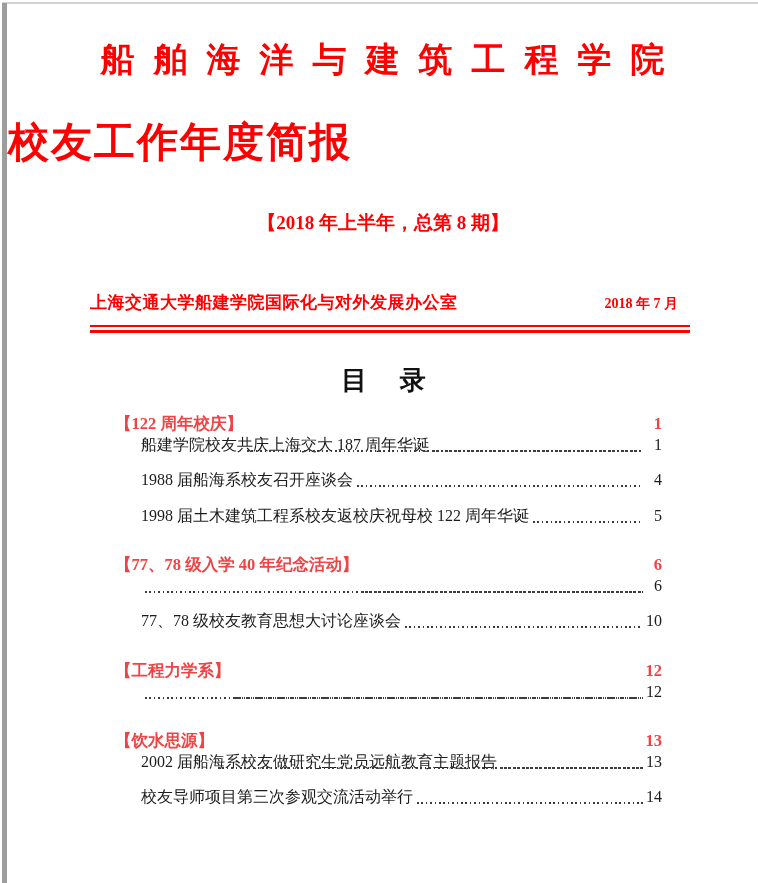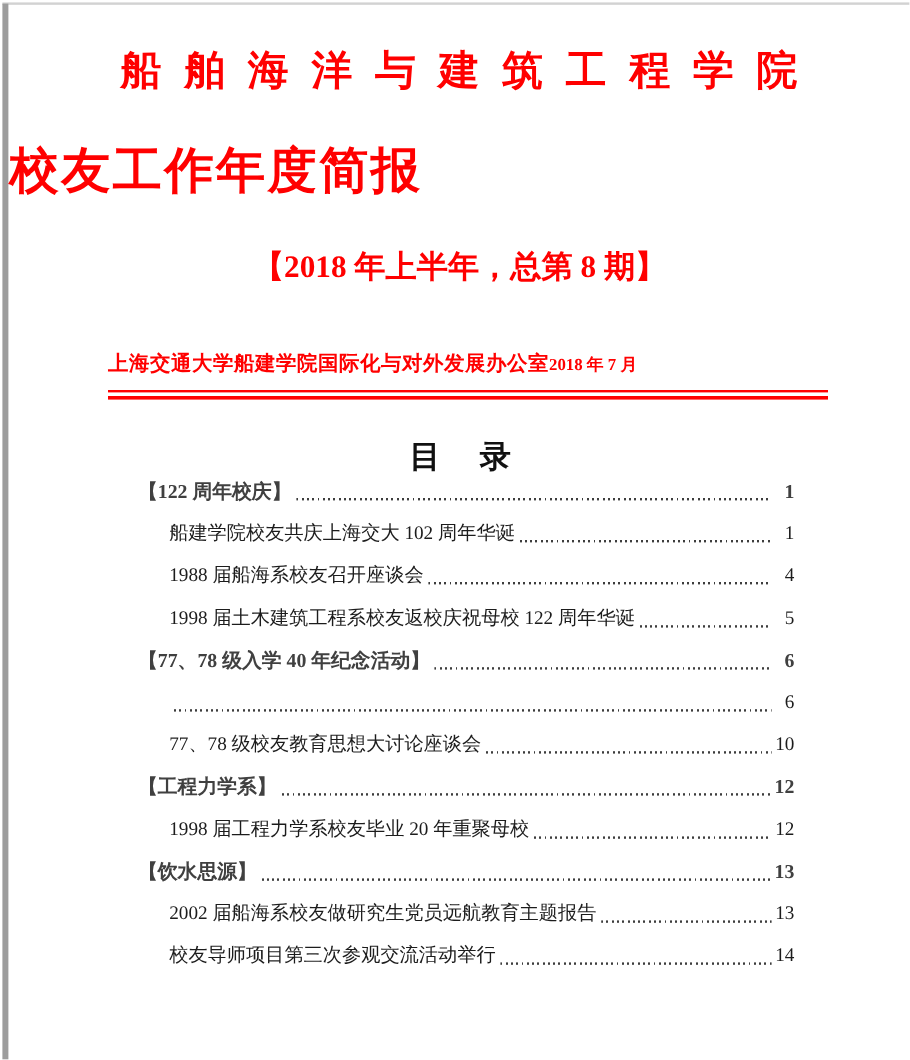--- a/index.html
+++ b/index.html
@@ -41,27 +41,28 @@
     font-weight: bold;
     font-size: 41px;
     line-height: 44px;
     letter-spacing: 2px;
   }
   .issue-line {
     margin-top: 46px;
     text-align: center;
     color: var(--accent, #ff0000);
     font-weight: 600;
-    font-size: 26px;
+    font-size: 19px;
     line-height: 26px;
   }
   .pub-row {
     display: flex;
+    justify-content: space-between;
     align-items: baseline;
-    margin: 55px 44px 0 82px;
+    margin: 55px 80px 0 82px;
     color: var(--accent, #ff0000);
   }
   .publisher {
     font-family: "Liberation Sans", sans-serif;
     font-weight: bold;
     font-size: 17px;
     letter-spacing: 0.5px;
   }
   .pub-date {
     font-size: 14px;
@@ -89,21 +90,22 @@
   }
   .toc-row {
     display: flex;
     height: 35.2px;
     color: #1c1c1c;
     font-size: 16px;
   }
   .toc-row.section {
     font-weight: bold;
     font-size: 16.5px;
-    color: #404040;
+    color: #ef4444;
+    align-items: flex-end;
   }
   .toc-row.item { padding-left: 26px; }
   .toc-label {
     line-height: 21px;
     white-space: nowrap;
   }
   .toc-leader {
     flex: 1;
     position: relative;
     min-width: 12px;
@@ -137,21 +139,21 @@
   </div>
   <div class="double-rule"></div>
   <div class="toc-heading">目 录</div>
   <div class="toc">
       <div class="toc-row section">
         <span class="toc-label">【122 周年校庆】</span>
         <span class="toc-leader"></span>
         <span class="toc-page">1</span>
       </div>
       <div class="toc-row item">
-        <span class="toc-label">船建学院校友共庆上海交大 102 周年华诞</span>
+        <span class="toc-label">船建学院校友共庆上海交大 187 周年华诞</span>
         <span class="toc-leader"></span>
         <span class="toc-page">1</span>
       </div>
       <div class="toc-row item">
         <span class="toc-label">1988 届船海系校友召开座谈会</span>
         <span class="toc-leader"></span>
         <span class="toc-page">4</span>
       </div>
       <div class="toc-row item">
         <span class="toc-label">1998 届土木建筑工程系校友返校庆祝母校 122 周年华诞</span>
@@ -171,21 +173,20 @@
         <span class="toc-label">77、78 级校友教育思想大讨论座谈会</span>
         <span class="toc-leader"></span>
         <span class="toc-page">10</span>
       </div>
       <div class="toc-row section">
         <span class="toc-label">【工程力学系】</span>
         <span class="toc-leader"></span>
         <span class="toc-page">12</span>
       </div>
       <div class="toc-row item">
-        <span class="toc-label">1998 届工程力学系校友毕业 20 年重聚母校</span>
         <span class="toc-leader"></span>
         <span class="toc-page">12</span>
       </div>
       <div class="toc-row section">
         <span class="toc-label">【饮水思源】</span>
         <span class="toc-leader"></span>
         <span class="toc-page">13</span>
       </div>
       <div class="toc-row item">
         <span class="toc-label">2002 届船海系校友做研究生党员远航教育主题报告</span>

